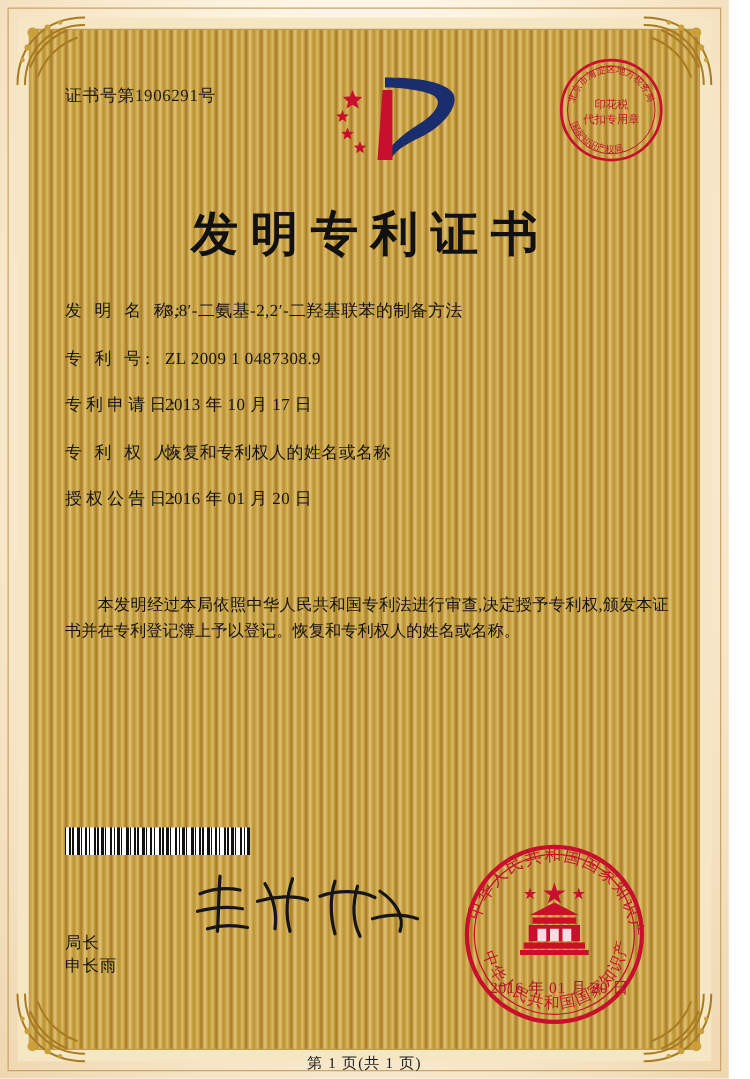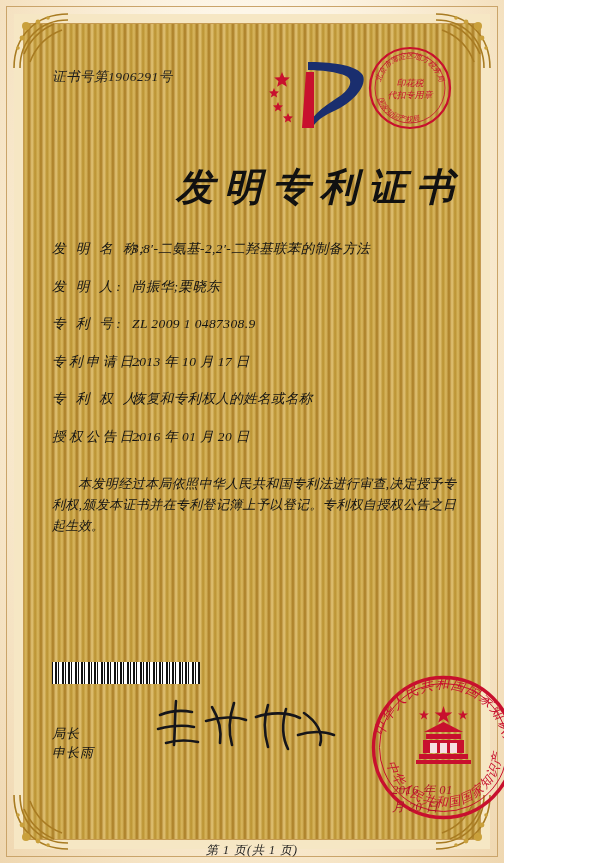--- a/index.html
+++ b/index.html
@@ -8,27 +8,26 @@
   }
   body {
     width: 600px;
     height: 863px;
     font-family: "Liberation Serif", serif;
     background: #ffffff;
     overflow: hidden;
   }
   .page {
     position: relative;
-    width: 504px;
+    width: 583px;
     height: 863px;
     box-sizing: border-box;
     background:
       radial-gradient(ellipse at 50% 38%, #fffdf7 0%, #fdf6e8 42%, #f7e6c8 72%, #efd7b0 100%);
     overflow: hidden;
-    font-style: italic;
   }
   
   .outer-rule {
     position: absolute;
     left: 6px; top: 6px; right: 6px; bottom: 6px;
     border: 1px solid #caa46a;
   }
   
   .border-band {
     position: absolute;
@@ -80,21 +79,21 @@
   
   .seal-top {
     position: absolute;
     right: 8px; top: 2px;
     width: 92px; height: 92px;
   }
 
   .title {
     position: absolute;
     left: 0; right: 0; top: 122px;
-    text-align: right;
+    text-align: center;
     font-size: 38px;
     font-weight: bold;
     letter-spacing: 10px;
     color: #111;
     font-family: "DejaVu Serif", serif;
     text-indent: 10px;
   }
 
   .fields {
     position: absolute;
@@ -139,21 +138,21 @@
       repeating-linear-gradient(90deg,
         #111 0px, #111 1px, #fff 1px, #fff 3px,
         #111 3px, #111 5px, #fff 5px, #fff 6px,
         #111 6px, #111 7px, #fff 7px, #fff 10px,
         #111 10px, #111 12px, #fff 12px, #fff 13px);
   }
 
   .signer {
     position: absolute;
     left: 12px;
-    top: 684px;
+    top: 704px;
     font-size: 13px;
     line-height: 19px;
     color: #141414;
     letter-spacing: 1px;
   }
 
   .signature {
     position: absolute;
     left: 108px;
     top: 655px;
@@ -302,38 +301,35 @@
       </svg>
     </div>
 
     <div class="title">发明专利证书</div>
 
     <div class="fields">
       <div class="field">
         <span class="lbl">发 明 名 称:</span><span class="val">3,8′-二氨基-2,2′-二羟基联苯的制备方法</span>
       </div>
       <div class="field">
-        <span class="lbl">发 明 人:</span><span class="val">尚振华;栗晓东</span>
-      </div>
-      <div class="field">
         <span class="lbl">专 利 号:</span><span class="val">ZL 2009 1 0487308.9</span>
       </div>
       <div class="field">
         <span class="lbl">专利申请日:</span><span class="val">2013 年 10 月 17 日</span>
       </div>
       <div class="field">
         <span class="lbl">专 利 权 人:</span><span class="val">恢复和专利权人的姓名或名称</span>
       </div>
       <div class="field">
         <span class="lbl">授权公告日:</span><span class="val">2016 年 01 月 20 日</span>
       </div>
     </div>
 
     <div class="paras">
-      <p class="para">本发明经过本局依照中华人民共和国专利法进行审查,决定授予专利权,颁发本证书并在专利登记簿上予以登记。专利权自授权公告之日起生效。</p>
+      <p class="para">本发明经过本局依照中华人民共和国专利法进行审查,决定授予专利权,颁发本证书并在专利登记簿上予以登记。恢复和专利权人的姓名或名称。</p>
     </div>
 
     <div class="barcode"></div>
 
     <div class="signer">
       <div>局长</div>
       <div>申长雨</div>
     </div>
 
     <div class="signature">

